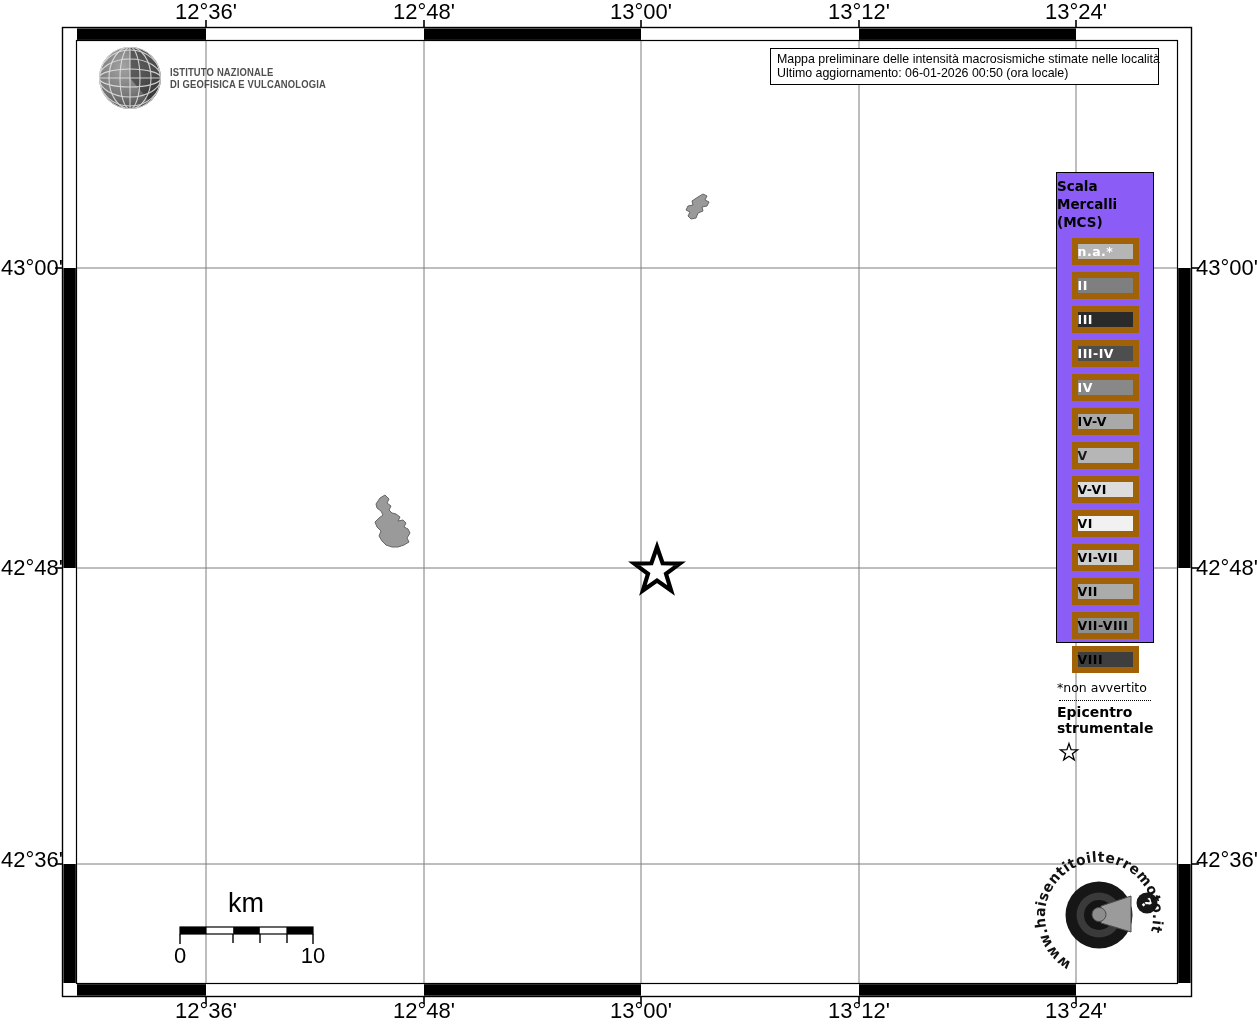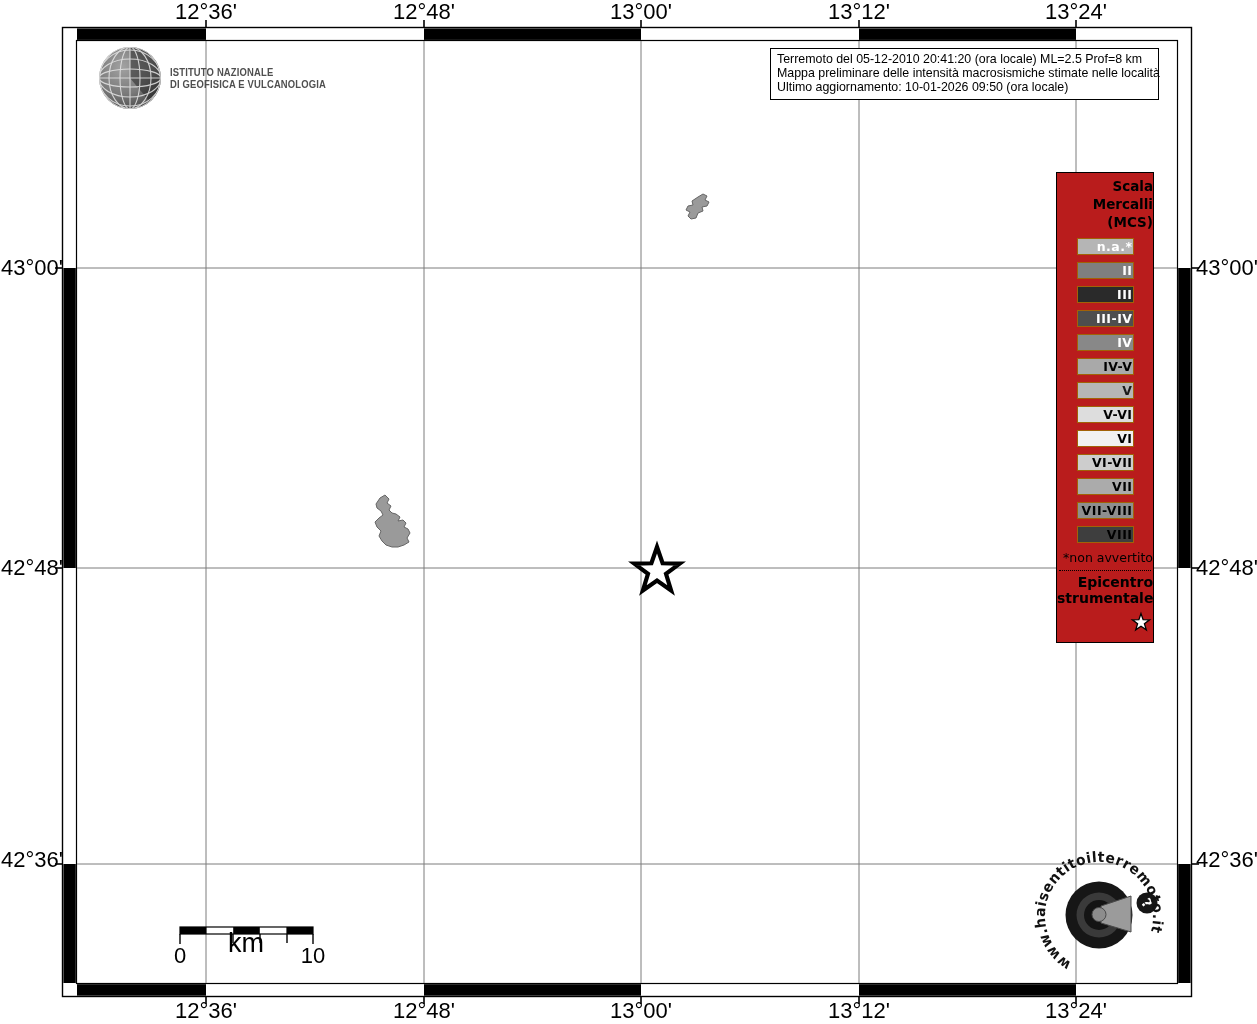--- a/index.html
+++ b/index.html
@@ -12,32 +12,32 @@
   .lab-left{transform:translate(-100%,-50%);}
   .lab-right{transform:translate(0,-50%);}
   
   .ingv{position:absolute;left:97px;top:45px;display:flex;align-items:center;z-index:3;}
   .ingv-text{margin-left:7px;font-weight:bold;color:#4f4f4f;font-size:11.5px;line-height:12px;
              transform:scaleX(.82);transform-origin:left center;white-space:nowrap;letter-spacing:.2px;}
   
   .info-box{position:absolute;left:770px;top:48px;width:375px;background:#fff;border:1px solid #000;
             padding:3px 6px 4px 6px;font-size:12.4px;line-height:14.2px;z-index:3;white-space:nowrap;}
   
-  .legend{position:absolute;left:1056px;top:172px;width:96px;height:469px;background:#b91c1c;
-          border:1px solid #000;z-index:3;text-align:right;font-family:"DejaVu Sans",sans-serif;}
+  .legend{position:absolute;left:1056px;top:172px;width:96px;height:469px;background:#8b5cf6;
+          border:1px solid #000;z-index:3;text-align:left;font-family:"DejaVu Sans",sans-serif;}
   .legend-title{font-weight:bold;font-size:13.5px;line-height:18px;margin-top:4px;}
   .legend-items{margin-top:7px;}
-  .legend-box{width:55px;height:15px;border:1px solid #a16207;margin:0 auto 7px auto;
+  .legend-box{width:55px;height:15px;border:6px solid #a16207;margin:0 auto 7px auto;
               font-weight:bold;font-size:12.5px;line-height:15px;letter-spacing:.5px;}
   .legend-footnote{font-size:12.5px;margin-top:1px;}
   .legend-divider{border-top:1.5px dotted #000;margin:5px 2px 3px 2px;}
   .legend-epi{font-weight:bold;font-size:14px;line-height:16px;}
   .legend-star{margin-top:4px;}
   
-  .sb-km{position:absolute;left:246px;top:903px;transform:translate(-50%,-50%);font-size:27px;z-index:2;margin-top:40px;}
+  .sb-km{position:absolute;left:246px;top:903px;transform:translate(-50%,-50%);font-size:27px;z-index:2;}
   .sb-num{position:absolute;top:956px;transform:translate(-50%,-50%);font-size:22px;z-index:2;}
 </style>
 </head>
 <body>
 
 <div class="stage">
 
   <svg id="map-svg" width="1257" height="1024" viewBox="0 0 1257 1024">
     <defs>
       <radialGradient id="globeGrad" cx="38%" cy="32%" r="80%">
@@ -176,23 +176,22 @@
 
   <div class="ingv">
     <div style="width:66px;height:66px;"></div>
     <div class="ingv-text">
       <div>ISTITUTO NAZIONALE</div>
       <div>DI GEOFISICA E VULCANOLOGIA</div>
     </div>
   </div>
 
   <div class="info-box">
-    <div>Terremoto del 05-12-2010 20:41:20 (ora locale) ML=2.5 Prof=8 km</div>
     <div>Mappa preliminare delle intensità macrosismiche stimate nelle località</div>
-    <div>Ultimo aggiornamento: 10-01-2026 09:50 (ora locale)</div>
+    <div>Ultimo aggiornamento: 06-01-2026 00:50 (ora locale)</div>
   </div>
 
   <div class="legend">
     <div class="legend-title">
       <div>Scala</div>
       <div>Mercalli</div>
       <div>(MCS)</div>
     </div>
     <div class="legend-items" id="legend-items">
         <div class="legend-box" style="background: rgb(181, 181, 181); color: rgb(255, 255, 255);">n.a.*</div>

